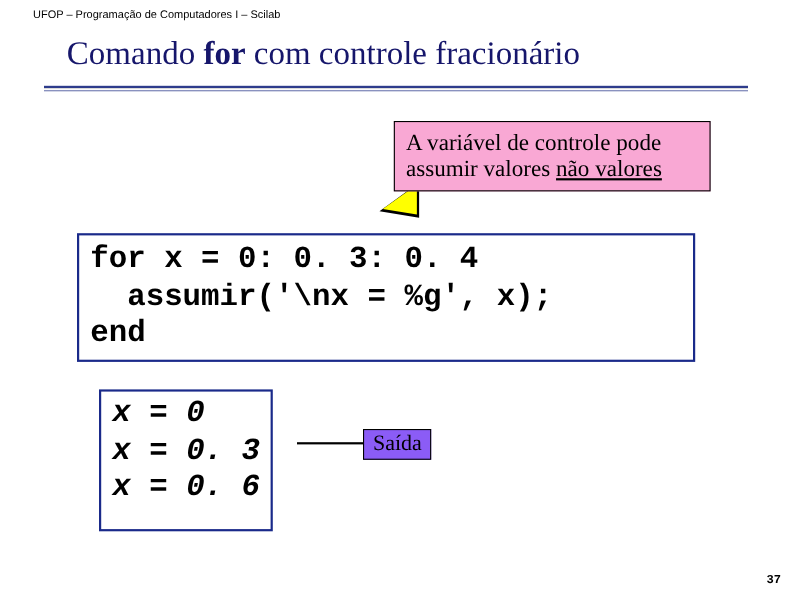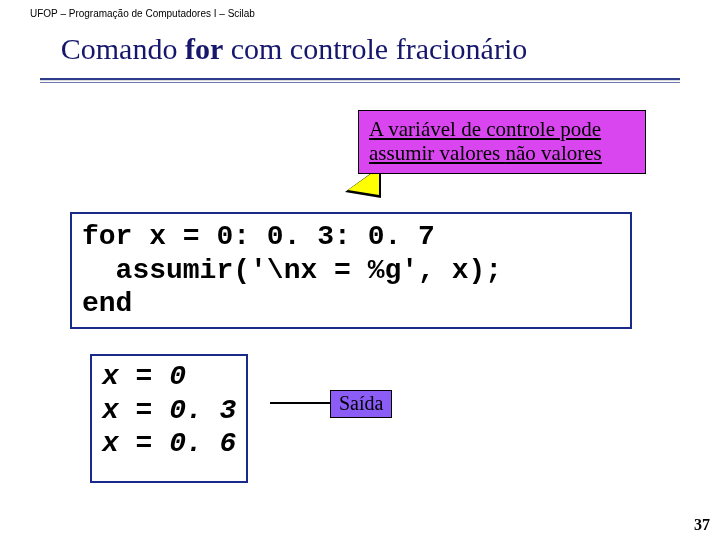--- a/index.html
+++ b/index.html
@@ -49,26 +49,25 @@
     position: absolute;
     top: 4px; left: 0; right: 0;
     height: 1px;
     background: #6e78b0;
   }
   .callout {
     position: absolute;
     top: 110px;
     left: 358px;
     width: 288px;
-    background: #d946ef;
+    background: #f9a8d4;
     border: 1.5px solid #000;
     padding: 6px 10px 8px 10px;
     font-size: 21px;
     line-height: 1.15;
-    text-decoration: underline;
   }
   .callout .underline { text-decoration: underline; }
   .callout-tail {
     position: absolute;
     top: 166px;
     left: 345px;
     width: 0; height: 0;
   }
   .callout-tail::before {
     content: "";
@@ -128,23 +127,23 @@
     top: 402px;
     left: 270px;
     width: 60px;
     height: 2px;
     background: #000;
   }
   .pagenum {
     position: absolute;
     bottom: 6px;
     right: 10px;
-    font-family: Liberation Serif, serif;
+    font-family: Liberation Mono, monospace;
     font-weight: bold;
-    font-size: 16px;
+    font-size: 11px;
     color: #000;
   }
 </style>
 </head>
 <body>
 
 <div class="header-note">UFOP – Programação de Computadores I – Scilab</div>
 
 <div class="title">
   <span>Comando </span><b>for</b><span> com controle fracionário</span>
@@ -155,21 +154,21 @@
 </div>
 
 <div class="callout-tail"></div>
 <div class="callout">
   <div>A variável de controle pode</div>
   <div>
     <span>assumir valores </span><span class="underline">não valores</span>
   </div>
 </div>
 
-<div class="codebox"><span>for x = 0: 0. 3: 0. 7</span>
+<div class="codebox"><span>for x = 0: 0. 3: 0. 4</span>
 <span>  assumir('\nx = %g', x);</span>
 <span>end</span></div>
 
 <div class="outbox"><span>x = 0</span>
 <span>x = 0. 3</span>
 <span>x = 0. 6</span></div>
 
 <div class="saida-line"></div>
 <div class="saida-box">
   <span>Saída</span>

